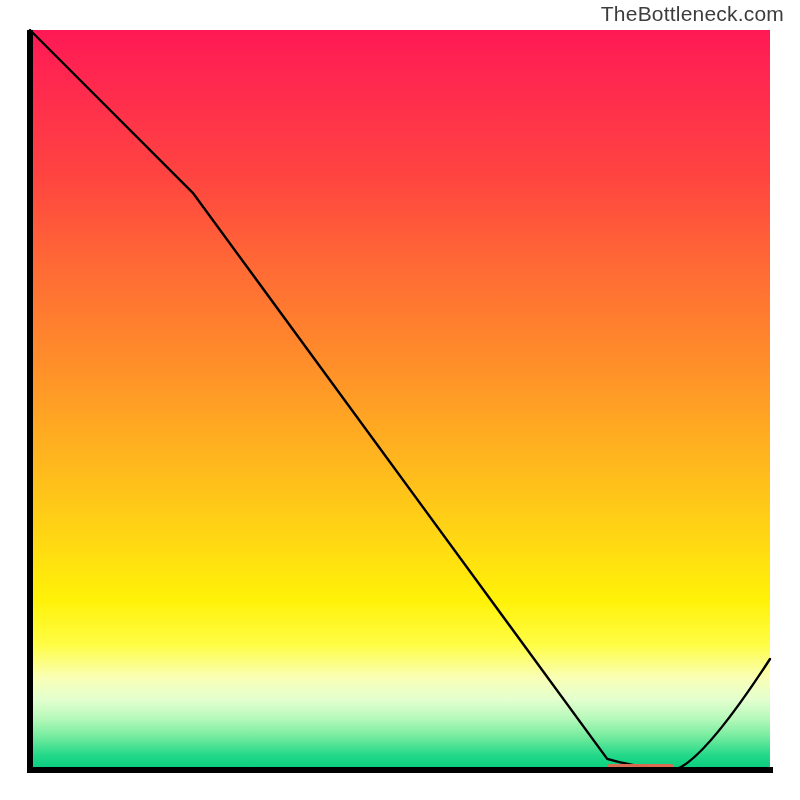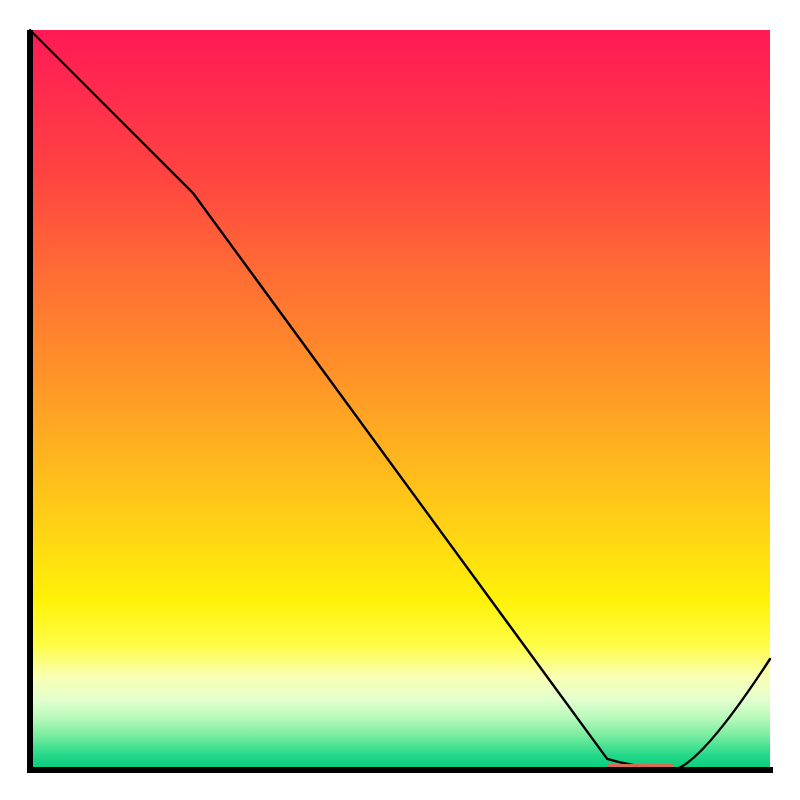--- a/index.html
+++ b/index.html
@@ -89,20 +89,21 @@
     height: 6px;
     border-radius: 3px;
     background: #e06a52;
     opacity: 0.96;
   }
 </style>
 </head>
 <body>
 
 <div class="wrap">
+  <div class="attribution">TheBottleneck.com</div>
 
   <div class="plot-area">
     <div class="grad"></div>
 
     <svg class="curve" viewBox="0 0 740 740" preserveAspectRatio="none">
       <path id="curve-path" fill="none" stroke="#000" stroke-width="2.4" stroke-linecap="round" stroke-linejoin="round" d="M 0 0 Q 81.4 81.39999999999998 162.8 162.79999999999995 Q 370 445.84999999999997 577.2 728.9 Q 603.84 737.04 643.8 740 Q 672.66 732.6 740 629"></path>
     </svg>
 
     <div id="opt-marker" class="marker" style="left: 577.2px; width: 66.6px; top: 734px; background: rgb(224, 106, 82);"></div>
 

